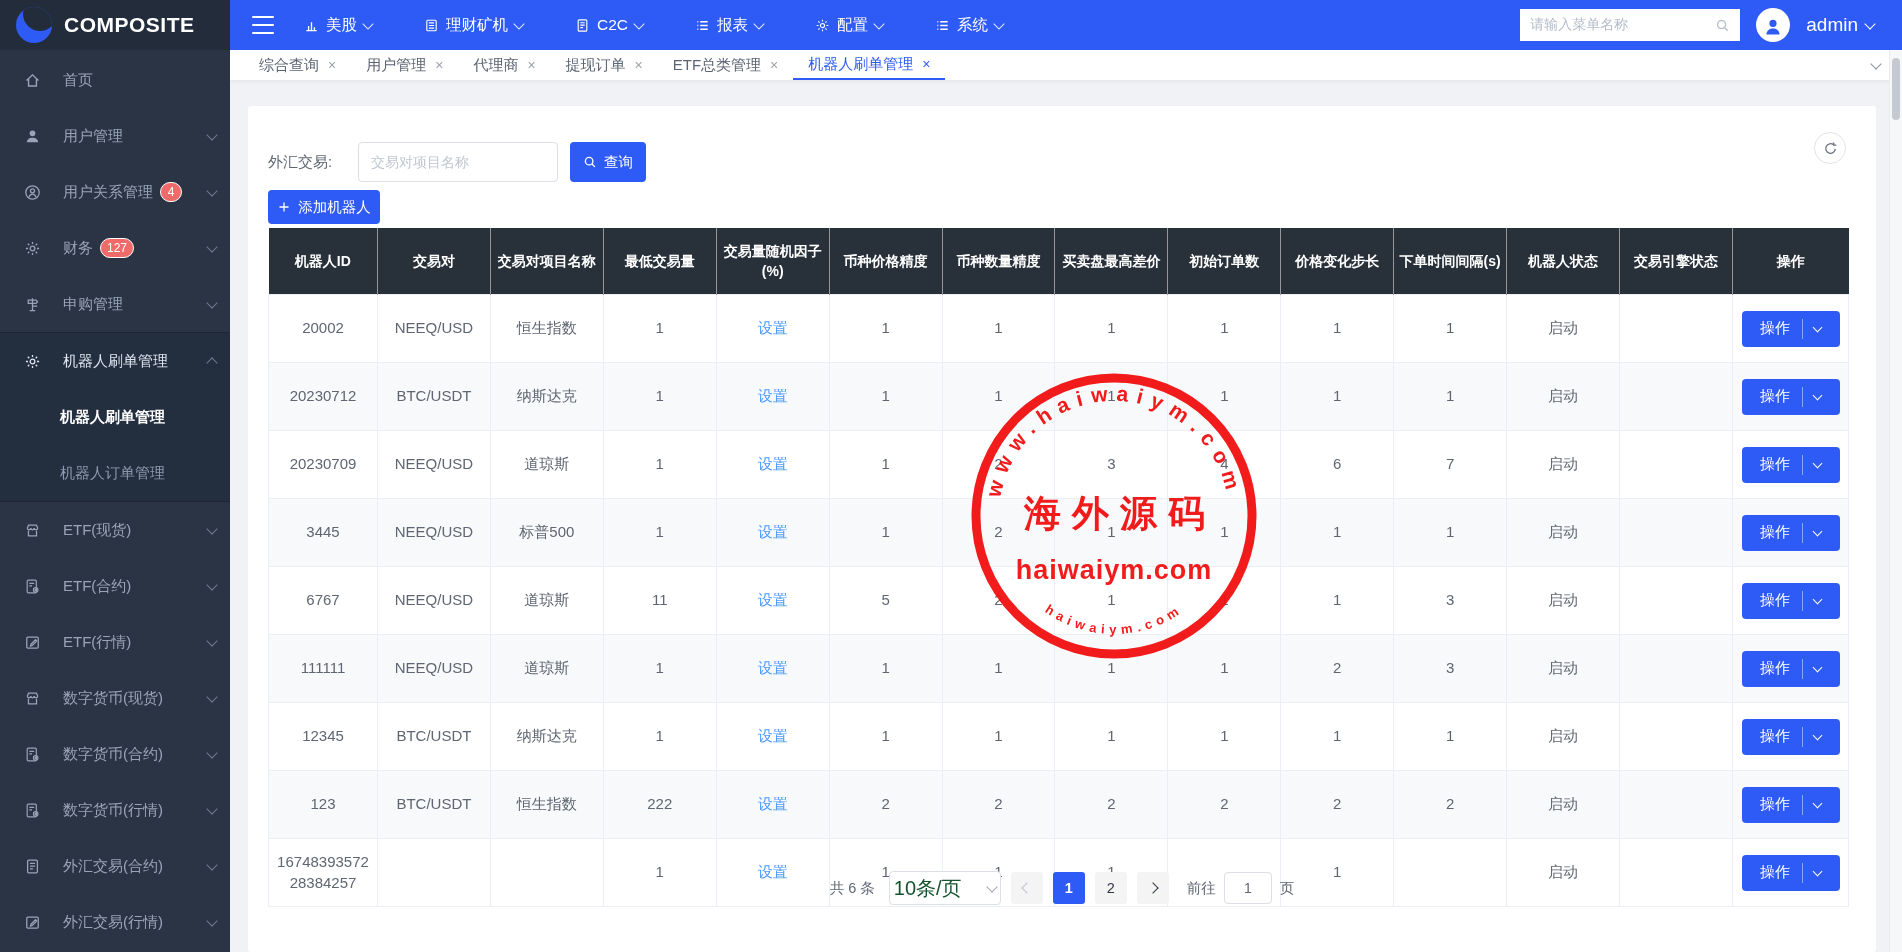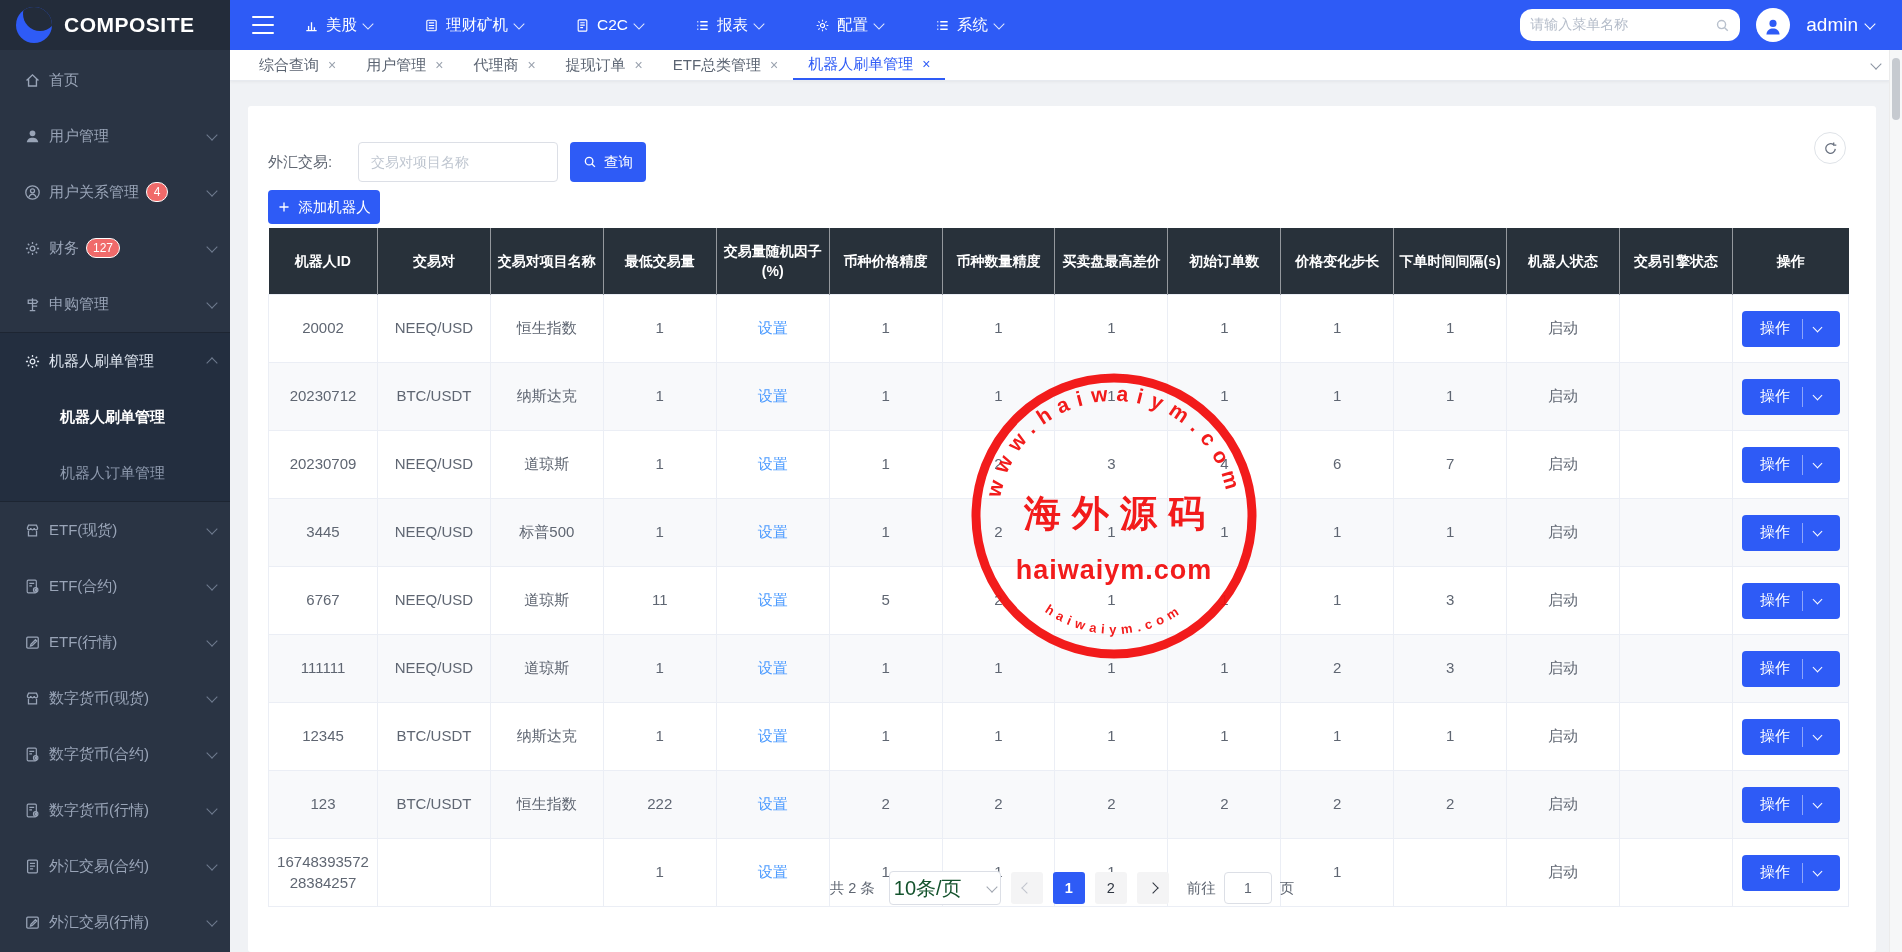--- a/index.html
+++ b/index.html
@@ -8,37 +8,37 @@
 
   
   .sidebar{position:absolute;left:0;top:0;width:230px;height:952px;background:#2a3444;z-index:3}
   .logo{height:50px;background:#232c3a;display:flex;align-items:center;padding-left:16px;gap:12px}
   .logo-moon{position:relative;width:36px;height:36px;border-radius:50%;background:#2e5bf6;overflow:hidden;flex:none}
   .logo-moon::after{content:"";position:absolute;left:7px;top:-10px;width:34px;height:34px;border-radius:50%;background:#232c3a}
   .brand{color:#fff;font-size:21px;font-weight:bold;letter-spacing:.5px}
   .menu{padding-top:2px}
   .m-item{height:56px;display:flex;align-items:center;padding:0 14px 0 24px;color:#99a4b7;font-size:15px;cursor:pointer}
   .m-item .icon{color:#8violet}
-  .m-item .label{margin-left:8px;white-space:nowrap}
+  .m-item .label{margin-left:22px;white-space:nowrap}
   .m-group{background:#232e3f;border-top:1px solid #1d2532;border-bottom:1px solid #1d2532}
   .m-group .m-item{color:#dde4ee}
   .m-sub{height:56px;display:flex;align-items:center;padding-left:60px;color:#8d99ad;font-size:15px;cursor:pointer}
   .m-sub.active{color:#ffffff;font-weight:bold}
   .badge{margin-left:7px;background:#f06a6a;border:1px solid #fff;color:#fff;font-size:12px;line-height:1;border-radius:10px;padding:3px 6px;min-width:8px;text-align:center}
   .m-chev{margin-left:auto;color:#6f7b8f}
 
   
   .navbar{position:absolute;left:230px;top:0;right:0;height:50px;background:#2e5bf6;display:flex;align-items:center;color:#fff;z-index:4}
   .burger{width:22px;height:18px;margin-left:22px;display:flex;flex-direction:column;justify-content:space-between;cursor:pointer}
   .burger i{display:block;height:2px;background:#fff;border-radius:1px}
   .nav-menus{display:flex;margin-left:30px;gap:52px}
   .nav-item{display:flex;align-items:center;gap:7px;font-size:15.5px;cursor:pointer;white-space:nowrap}
   .nav-item .icon{width:15px;height:15px}
   .nav-right{margin-left:auto;display:flex;align-items:center;gap:16px;padding-right:28px}
-  .nav-search{width:200px;height:32px;background:#fff;border-radius:12px;display:flex;align-items:center;padding:0 10px;gap:0}
+  .nav-search{width:200px;height:32px;background:#fff;border-radius:0;display:flex;align-items:center;padding:0 10px;gap:0}
   .nav-search .ph{flex:1;color:#b4bcc9;font-size:14px;overflow:hidden;white-space:nowrap}
   .nav-search .icon{width:15px;height:15px;color:#b9c1cd}
   .avatar{width:34px;height:34px;border-radius:50%;background:#fff;color:#2e5bf6;display:flex;align-items:center;justify-content:center}
   .avatar .icon{width:22px;height:22px;margin-top:3px}
   .admin{display:flex;align-items:center;gap:8px;font-size:19px;cursor:pointer}
 
   
   .chev{display:inline-block;width:7px;height:7px;border-right:1.6px solid currentColor;border-bottom:1.6px solid currentColor}
   .chev.down{transform:rotate(45deg);margin-top:-3px}
   .chev.up{transform:rotate(-135deg);margin-top:3px}
@@ -639,21 +639,21 @@
                   <span>操作</span>
                   <span class="op-div"></span>
                   <i class="chev down"></i>
                 </button></td>
             </tr>
           </tbody>
         </table>
     </div>
 
     <div class="pagination">
-      <span class="pg-total">共 2 条</span>
+      <span class="pg-total">共 6 条</span>
       <span class="pg-size">
         <span>10条/页</span>
         <i class="chev down"></i>
       </span>
       <button class="pg-btn disabled">
           <i class="chev left"></i>
         </button>
       <span id="pages" style="display:flex;gap:10px">
           <button class="pg-page active">1</button>
           <button class="pg-page">2</button>

